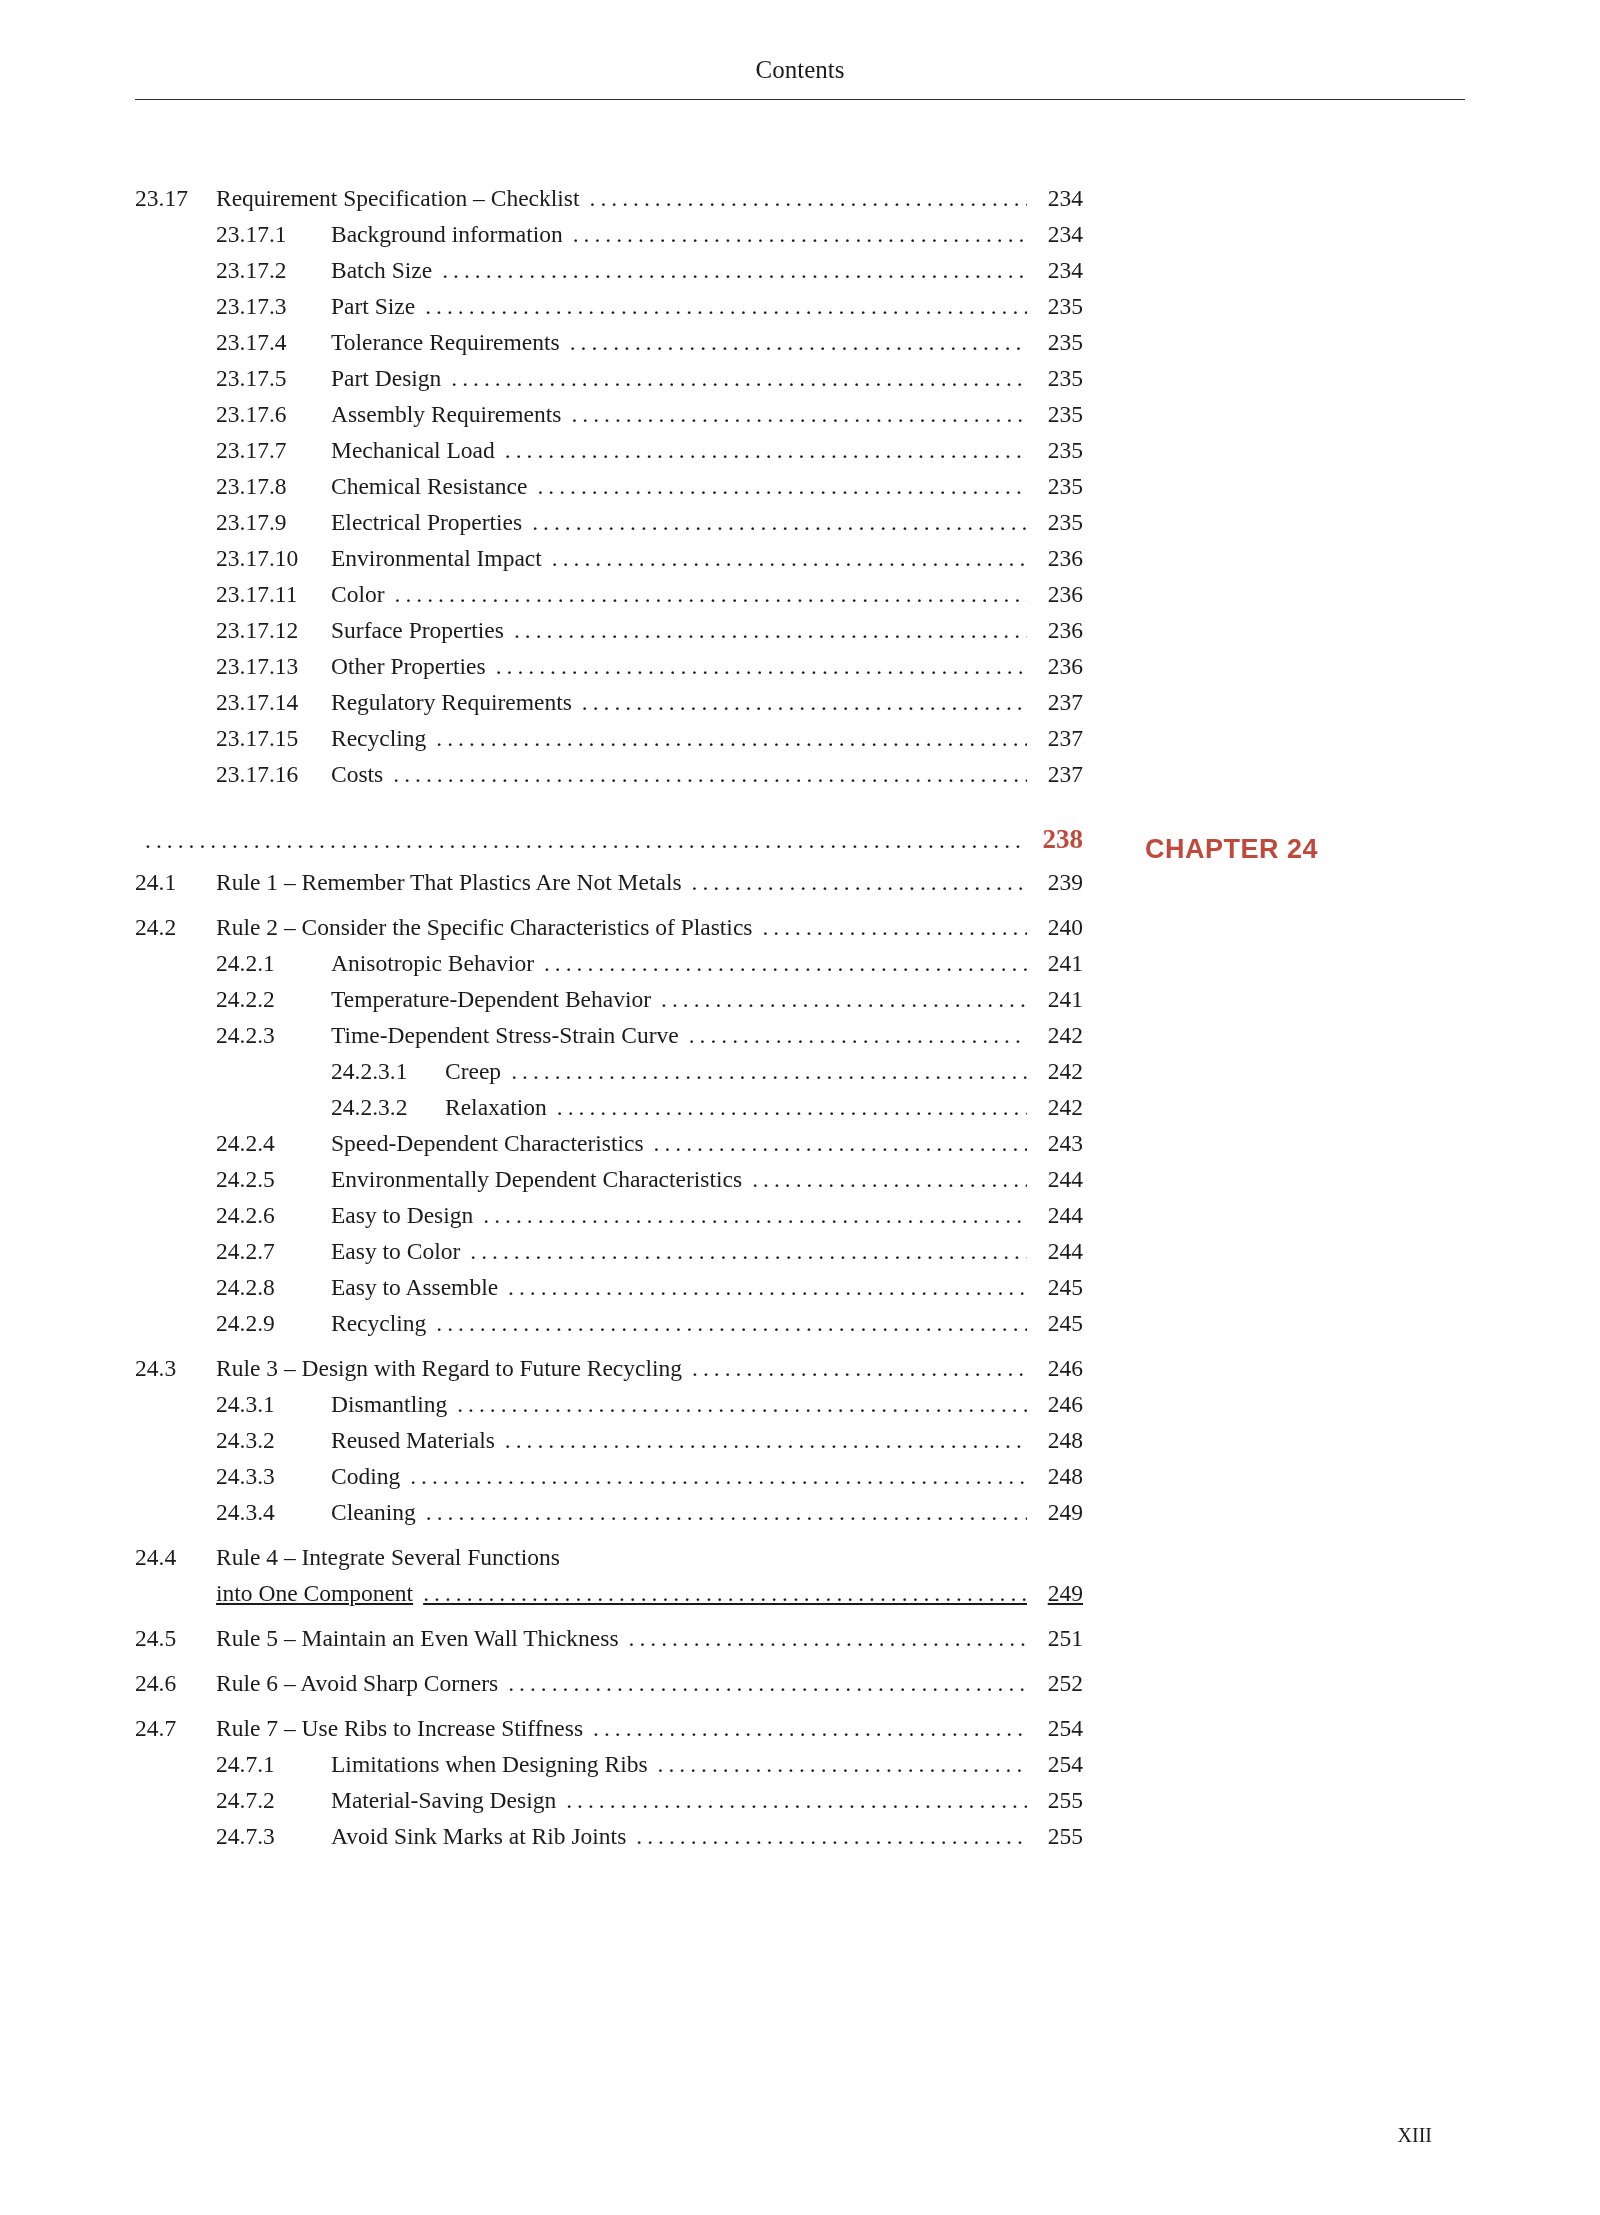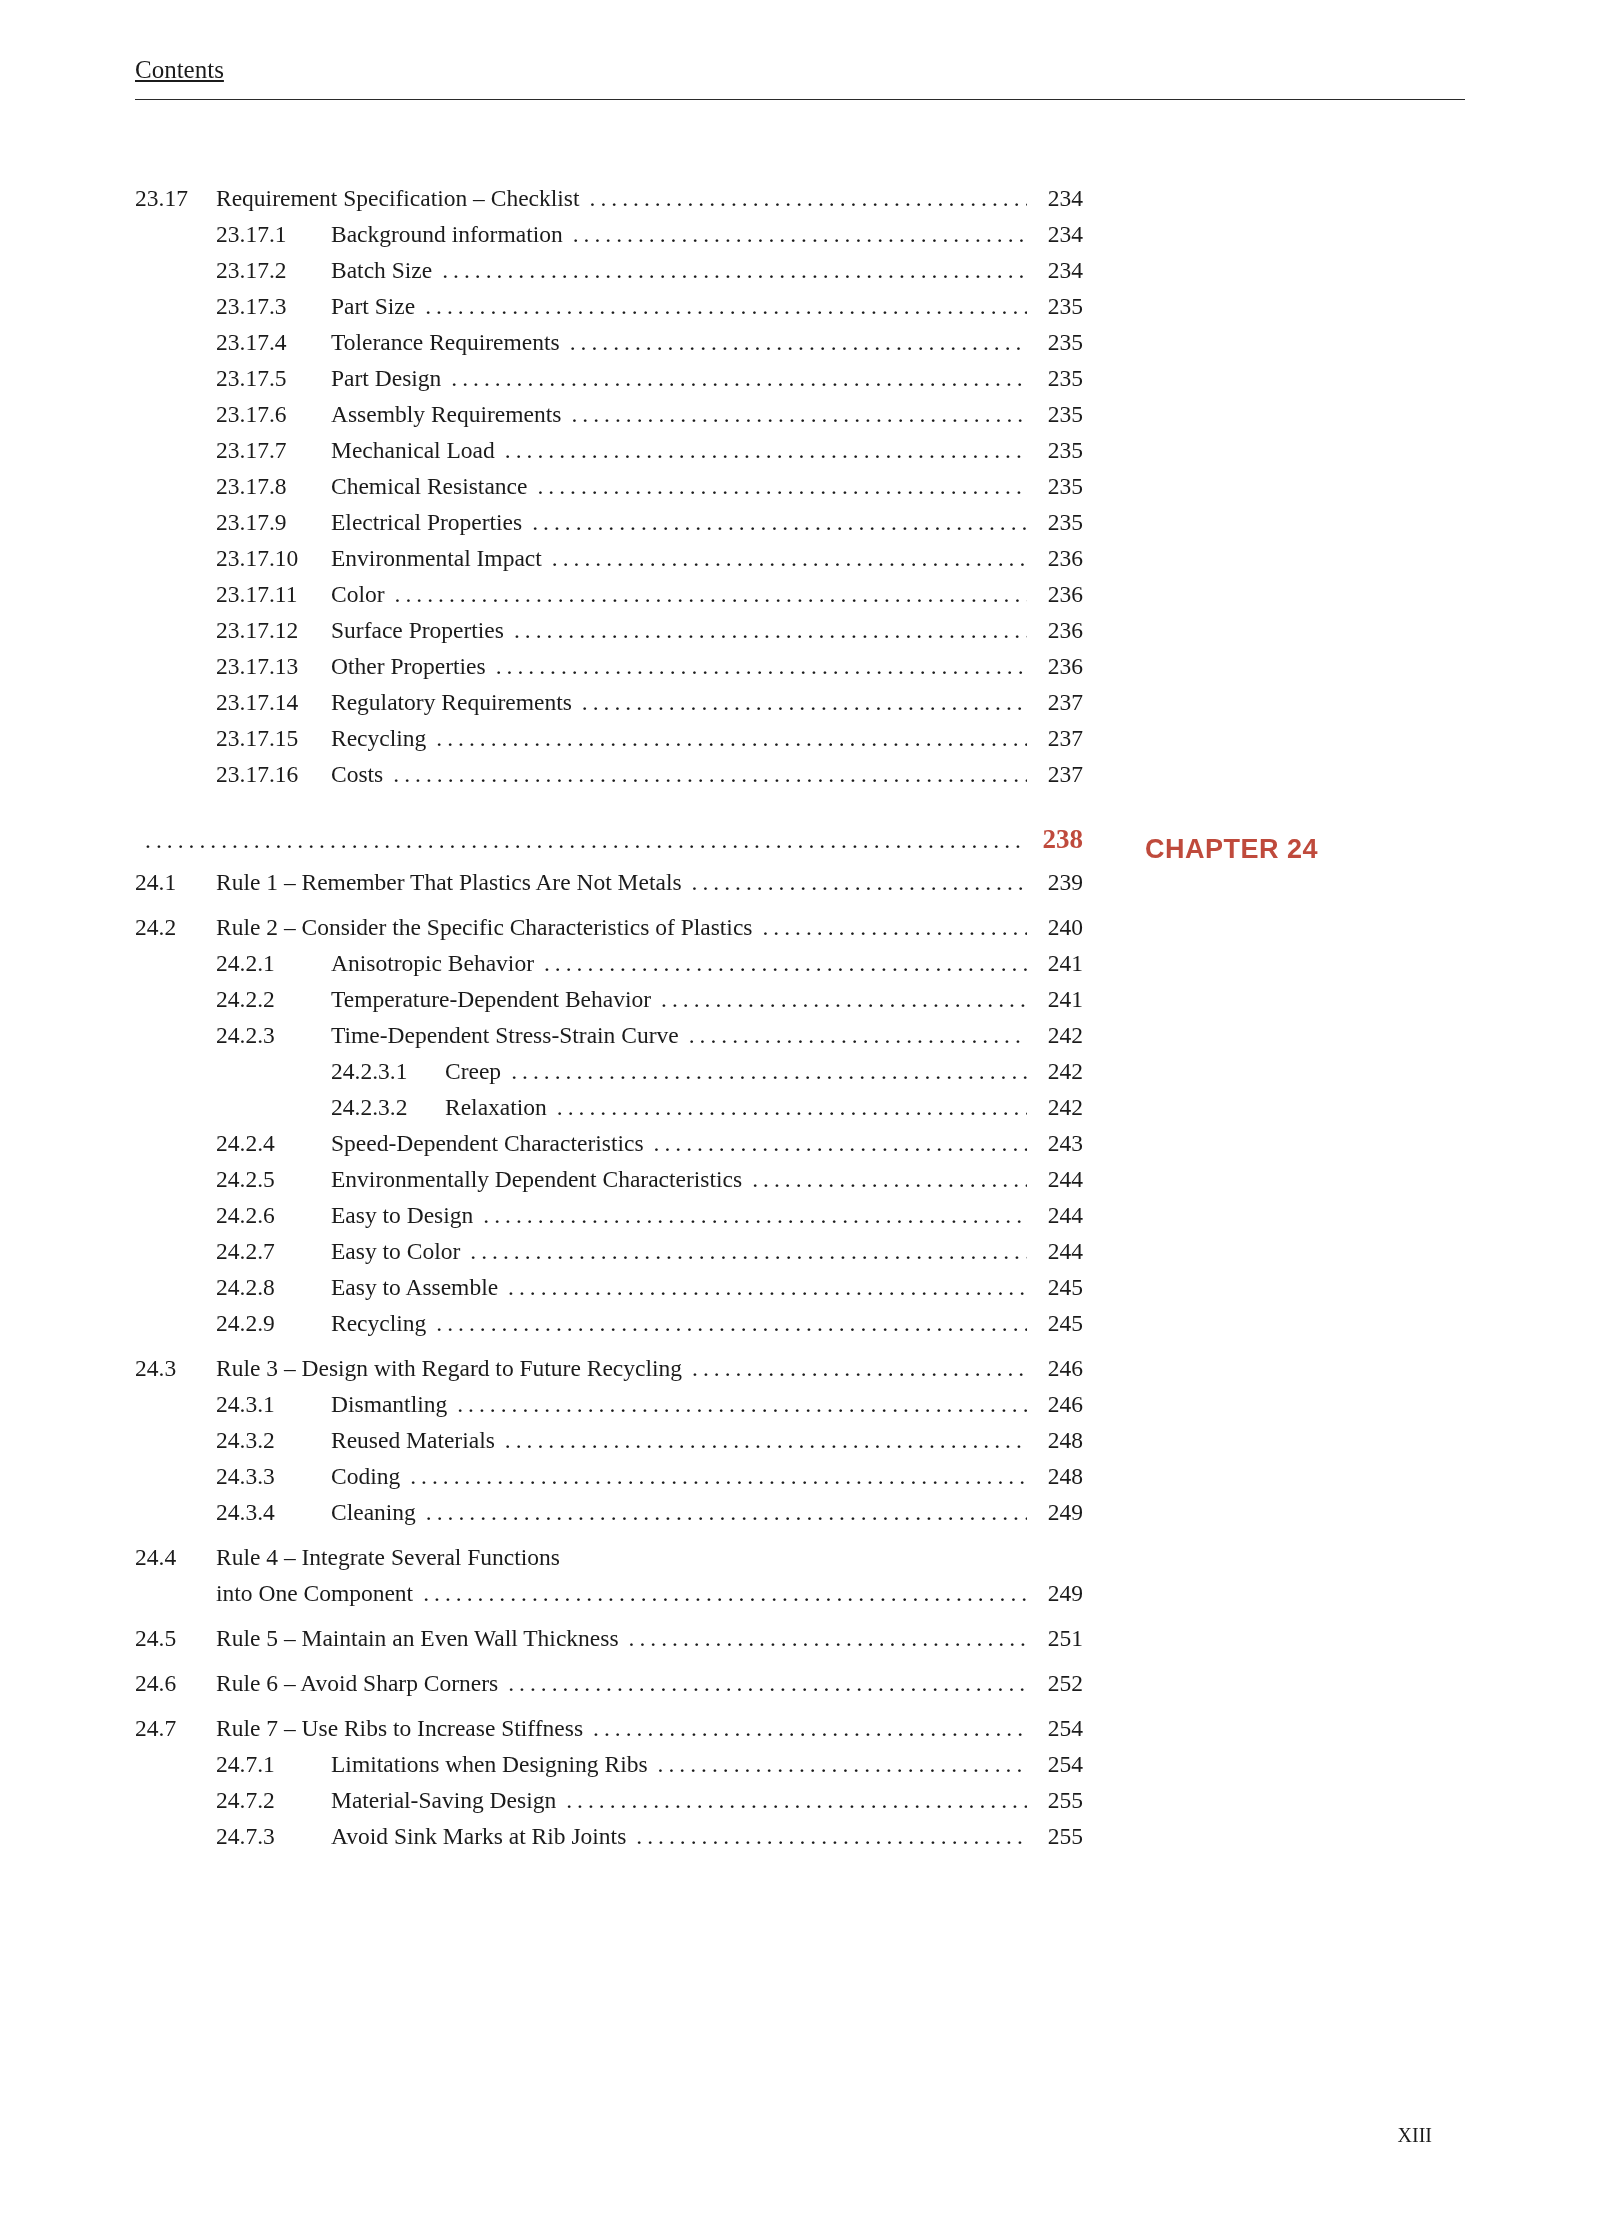--- a/index.html
+++ b/index.html
@@ -9,23 +9,22 @@
     width: 1600px;
     height: 2215px;
     background: #ffffff;
     font-family: "Liberation Serif", "DejaVu Serif", serif;
     color: #1b1b1b;
     overflow: hidden;
   }
   .header {
     position: absolute;
     top: 56px; left: 135px; width: 1330px;
-    text-align: left;
+    text-align: center;
     font-size: 25px;
-    text-decoration: underline;
   }
   .rule {
     position: absolute;
     top: 99px; left: 135px; width: 1330px;
     border-top: 1.6px solid #2a2a2a;
   }
   .content {
     position: absolute;
     left: 135px; top: 180px; width: 1330px;
   }
@@ -34,21 +33,21 @@
     display: flex;
     align-items: flex-start;
     width: 948px;
     font-size: 23.5px;
     line-height: 36px;
   }
   .toc-row .num  { flex: none; }
   .lvl1 .num { width: 81px; }
   .lvl2 { padding-left: 81px; }  .lvl2 .num { width: 115px; }
   .lvl3 { padding-left: 196px; } .lvl3 .num { width: 114px; }
-  .cont { padding-left: 81px; }
+  .cont { padding-left: 81px; text-decoration: underline; }
   .spaced { margin-top: 9px; }
   .label { flex: none; }
   .dots {
     flex: 1;
     overflow: hidden;
     white-space: nowrap;
     letter-spacing: 5px;
     margin: 0 2px 0 10px;
     color: #1b1b1b;
   }

